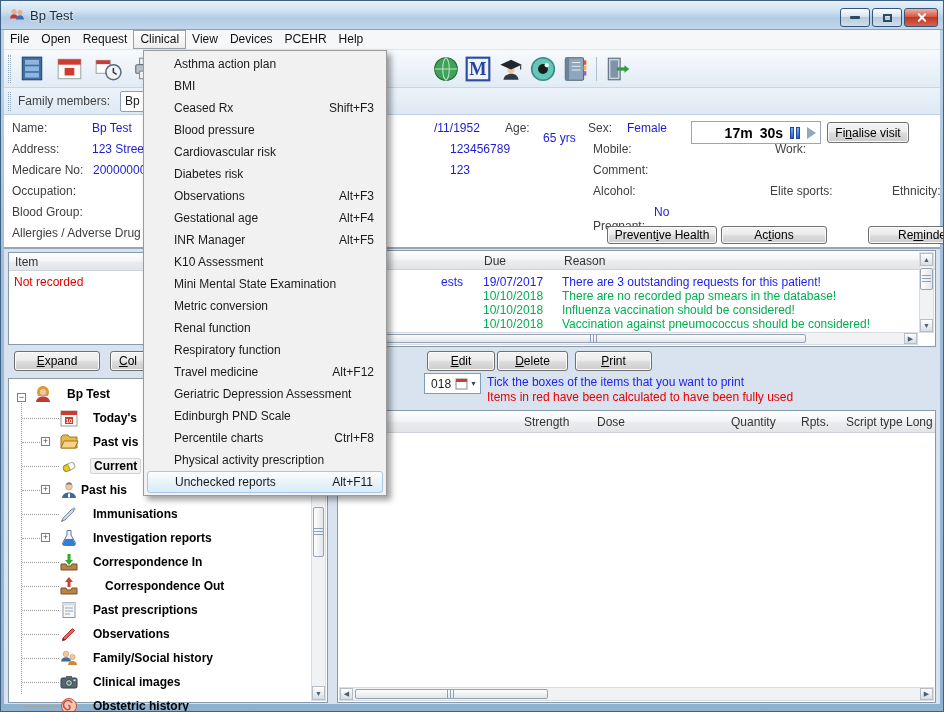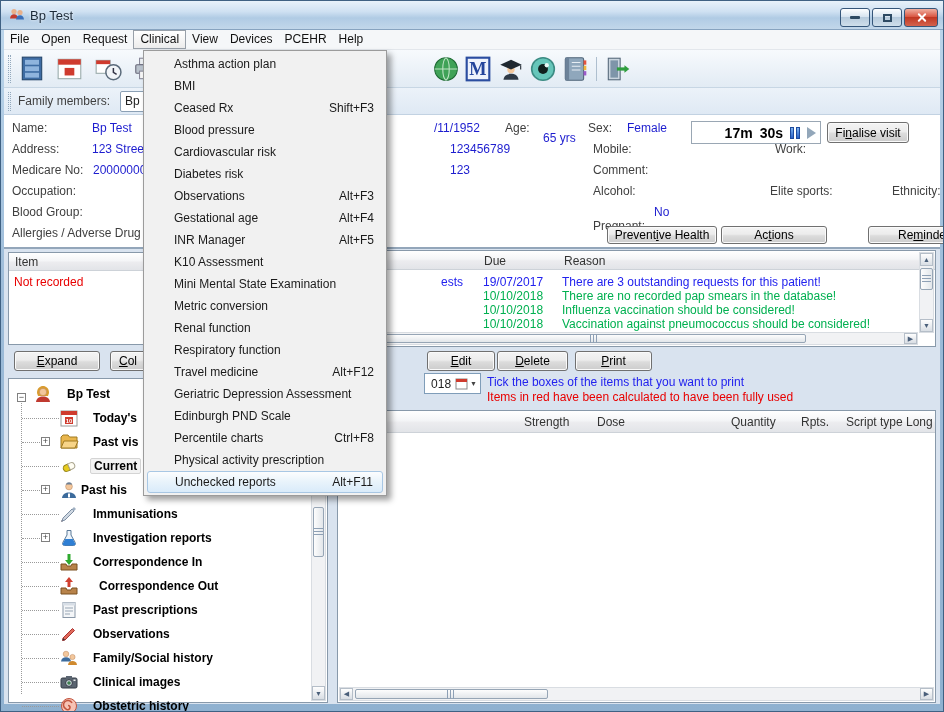--- a/index.html
+++ b/index.html
@@ -431,21 +431,21 @@
 
   <div class="trow" style="top:196px">
     <span class="tstub" style="left:13px;top:11px;width:37px"></span>
     <span class="ticon" style="margin-left:50px">
       <svg viewBox="0 0 20 20">
           <path d="M6 6l4-5 4 5z" fill="#d04030"></path>
           <path d="M8.5 5h3v6h-3z" fill="#d04030"></path>
           <path d="M2 12h5l1 2h4l1-2h5v6H2z" fill="#b8834a" stroke="#7a5020"></path>
         </svg>
     </span>
-    <span style="margin-left:20px">Correspondence Out</span>
+    <span style="margin-left:26px">Correspondence Out</span>
   </div>
 
   <div class="trow" style="top:220px">
     <span class="tstub" style="left:13px;top:11px;width:37px"></span>
     <span class="ticon" style="margin-left:50px">
       <svg viewBox="0 0 20 20">
           <rect x="4" y="2.5" width="12" height="15" fill="#f4f6f8" stroke="#8a98a8"></rect>
           <rect x="4" y="2.5" width="12" height="3" fill="#d7dee6"></rect>
           <path d="M6 8h8M6 11h8M6 14h5" stroke="#97a5b4"></path>
         </svg>

